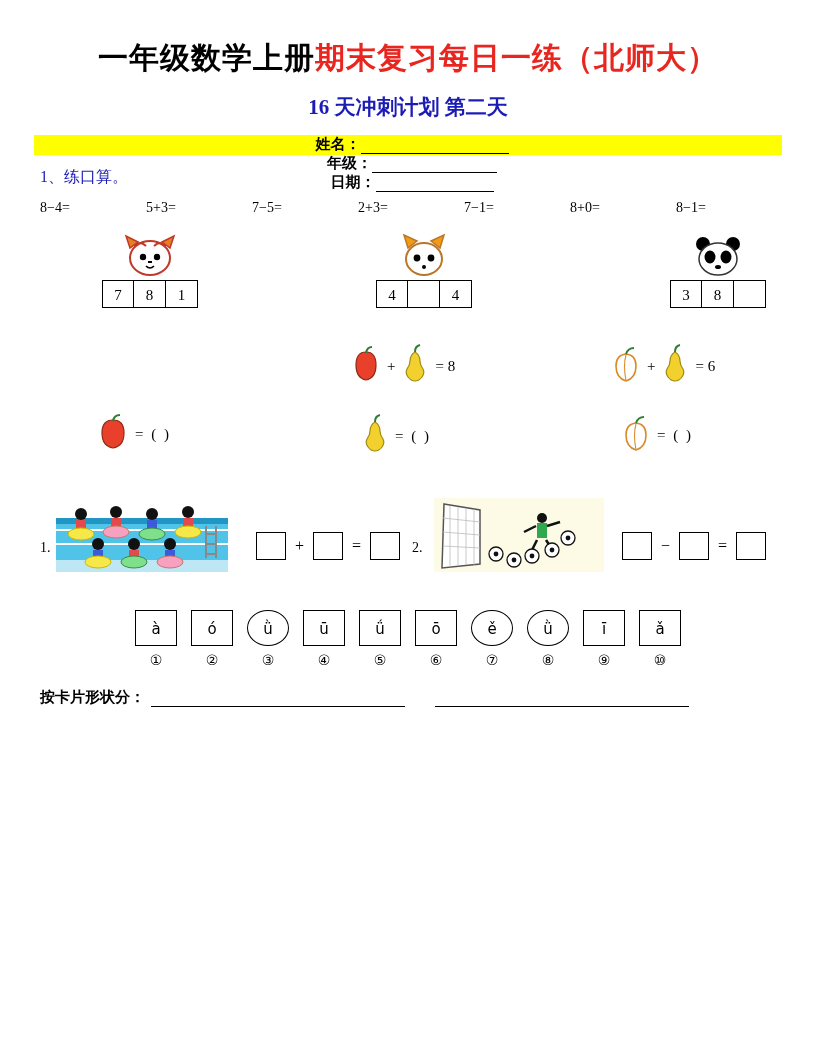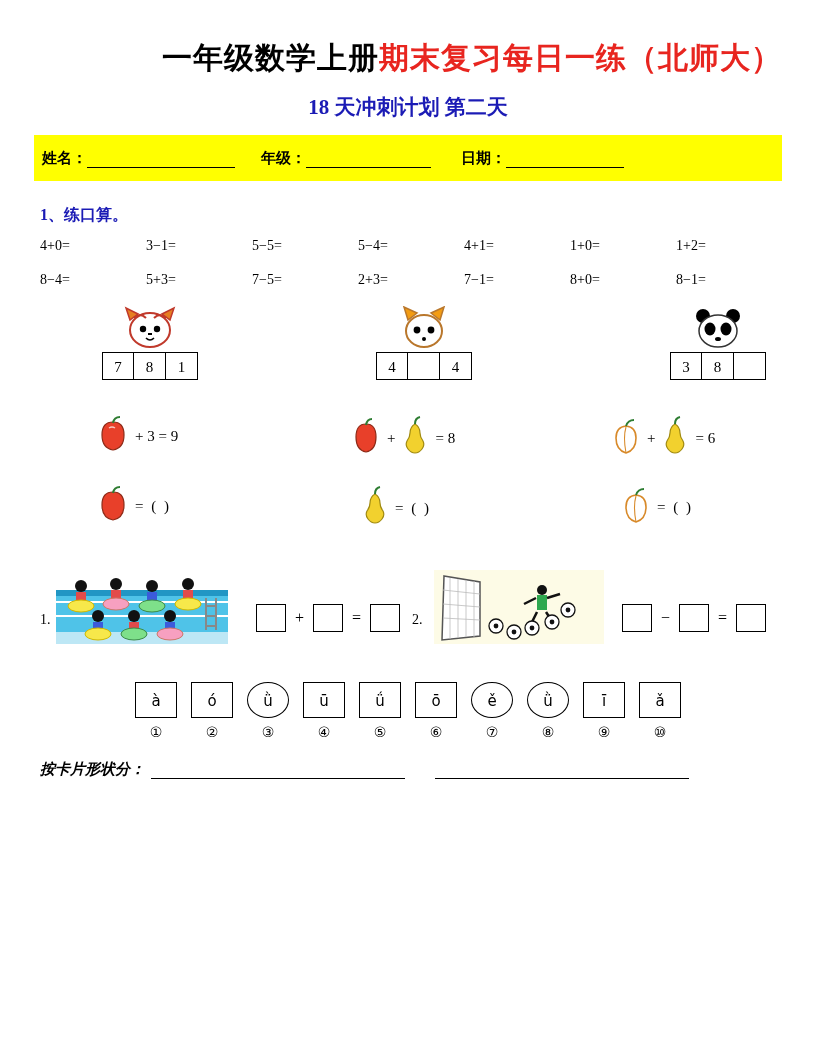--- a/index.html
+++ b/index.html
@@ -9,64 +9,65 @@
     height: 1056px;
     background: #ffffff;
     font-family: "Liberation Serif", serif;
     position: relative;
     overflow: hidden;
   }
   .page { position: relative; width: 816px; height: 1056px; padding: 0 34px; }
 
   
   .title-main {
-    text-align: right;
+    text-align: center;
     font-size: 30px;
     font-weight: bold;
     letter-spacing: 1px;
     margin-top: 38px;
     white-space: nowrap;
   }
   .title-main .blk { color: #000; }
   .title-main .red { color: #e8251f; }
   .title-sub {
     text-align: center;
     font-size: 21px;
     font-weight: bold;
     color: #1b1bb5;
     margin-top: 14px;
   }
 
   
   .info-bar {
     margin-top: 14px;
     background: #ffff00;
-    height: 46px;
+    height: 20px;
     display: flex;
     align-items: center;
     font-size: 15px;
     font-weight: bold;
     color: #000;
     padding-left: 8px;
+    flex-direction: column;
   }
   .info-bar .fld { display: flex; align-items: flex-end; }
   .info-bar .lbl { white-space: nowrap; }
   .info-bar .line { border-bottom: 1px solid #000; height: 15px; }
   .l1 { width: 148px; }
   .l2 { width: 125px; }
   .l3 { width: 118px; }
   .gap1 { width: 26px; }
   .gap2 { width: 30px; }
 
   
   .sec-h {
     font-size: 16px;
-    font-weight: bold;
+    font-weight: normal;
     color: #1b1bb5;
-    margin: 24px 0 0 6px;
+    margin: 12px 0 0 6px;
   }
 
   
   .oral { margin: 12px 0 0 6px; }
   .oral-row {
     display: flex;
     font-size: 14px;
     margin-bottom: 18px;
   }
   .oral-row span {
@@ -114,65 +115,56 @@
     width: 42px; height: 36px; border: 1px solid #000;
     margin: 0 7px; text-align: center; line-height: 36px; font-size: 15px;
     font-family: "DejaVu Sans", sans-serif;
   }
   .card.circ { border-radius: 50%; }
   .nums { display: flex; justify-content: center; margin-top: 6px; }
   .nums span {
     width: 56px; text-align: center; font-size: 14px;
     font-family: "DejaVu Sans", sans-serif;
   }
-  .sortline { display: flex; align-items: flex-end; font-size: 15px; margin-top: 20px; margin-left: 6px; font-style: italic;}
+  .sortline { display: flex; align-items: flex-end; font-size: 15px; margin-top: 20px; margin-left: 6px;}
   .sortline .lbl2 { white-space: nowrap; font-weight: bold; }
   .u { border-bottom: 1px solid #000; height: 16px; }
   .u-a { width: 254px; margin-left: 6px; }
   .u-b { width: 254px; margin-left: 30px; }
   .u-s { width: 120px; margin-left: 8px; }
 </style>
 </head>
 <body>
 
 <div class="page">
 
   <div class="title-main">
     <span class="blk">一年级数学上册</span><span class="red">期末复习每日一练（北师大）</span>
   </div>
-  <div class="title-sub">18 天冲刺计划  第二天</div>
+  <div class="title-sub">16 天冲刺计划  第二天</div>
 
   <div class="info-bar">
     <div class="fld">
       <span class="lbl">姓名：</span>
       <span class="line l1"></span>
     </div>
     <span class="gap1"></span>
     <div class="fld">
       <span class="lbl">年级：</span>
       <span class="line l2"></span>
     </div>
     <span class="gap2"></span>
     <div class="fld">
       <span class="lbl">日期：</span>
       <span class="line l3"></span>
     </div>
   </div>
 
   <div class="sec-h">1、练口算。</div>
   <div class="oral">
-    <div class="oral-row">
-      <span>4+0=</span>
-      <span>3−1=</span>
-      <span>5−5=</span>
-      <span>5−4=</span>
-      <span>4+1=</span>
-      <span>1+0=</span>
-      <span>1+2=</span>
-    </div>
     <div class="oral-row">
       <span>8−4=</span>
       <span>5+3=</span>
       <span>7−5=</span>
       <span>2+3=</span>
       <span>7−1=</span>
       <span>8+0=</span>
       <span>8−1=</span>
     </div>
   </div>
@@ -232,32 +224,20 @@
       <div class="boxes">
         <div class="bx">3</div>
         <div class="bx">8</div>
         <div class="bx"></div>
       </div>
     </div>
   </div>
 
   <div class="q3">
 
-    <div class="q3-c" style="left:62px; top:12px;">
-      <div class="q3row">
-        <span>
-          <svg width="34" height="36" viewBox="0 0 34 36">
-            <path d="M17 6 q-11 0 -11 13 q0 13 11 15 q11 -2 11 -15 q0 -13 -11 -13z" fill="#e8402a" stroke="#8e2b18" stroke-width="1.2"></path>
-            <path d="M17 7 q1 -6 7 -6" stroke="#2e7d32" stroke-width="2" fill="none"></path>
-            <path d="M13 12 q3 -2 6 0" stroke="#fff" stroke-width="1.4" fill="none" opacity=".7"></path>
-          </svg>
-        </span>
-        <span class="eq-txt">+ 3 = 9</span>
-      </div>
-    </div>
     <div class="q3-c" style="left:62px; top:82px;">
       <div class="q3row">
         <span>
           <svg width="34" height="36" viewBox="0 0 34 36">
             <path d="M17 6 q-11 0 -11 13 q0 13 11 15 q11 -2 11 -15 q0 -13 -11 -13z" fill="#e8402a" stroke="#8e2b18" stroke-width="1.2"></path>
             <path d="M17 7 q1 -6 7 -6" stroke="#2e7d32" stroke-width="2" fill="none"></path>
           </svg>
         </span>
         <span class="eq-txt paren">= (            )</span>
       </div>

